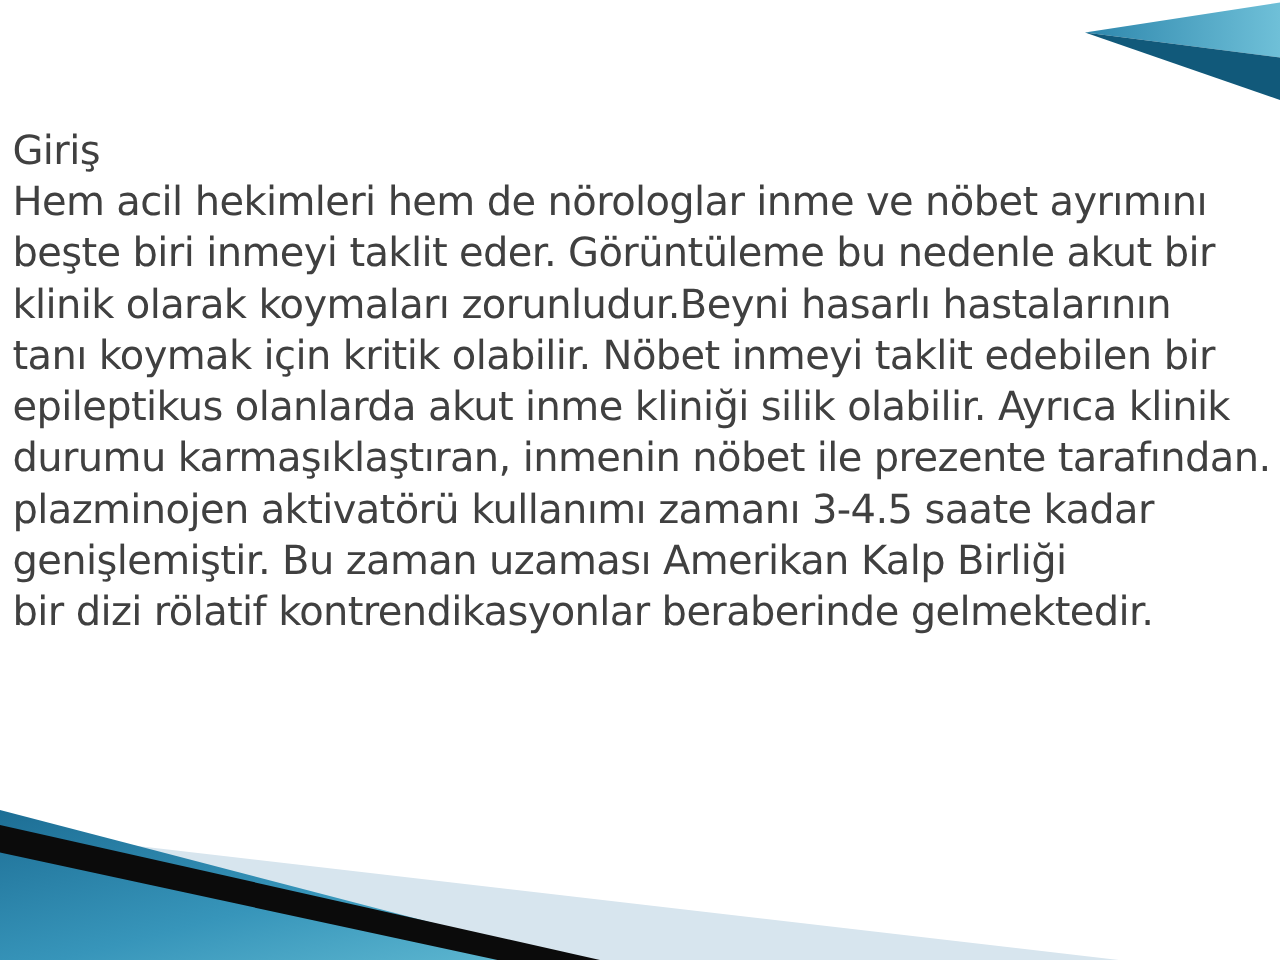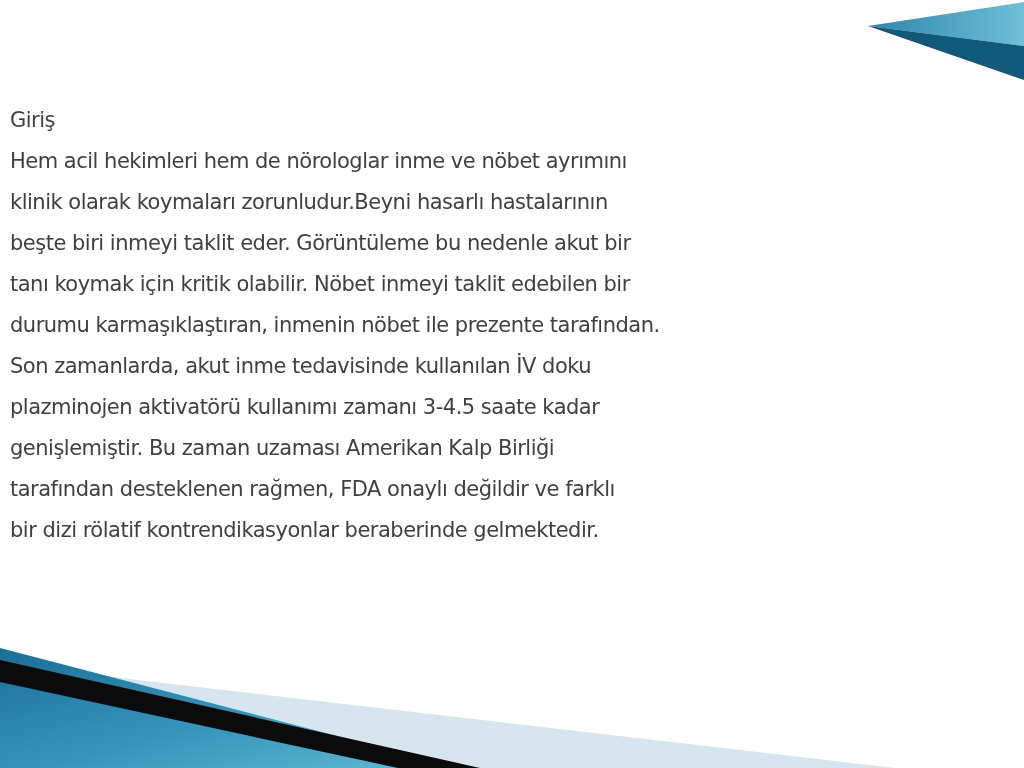--- a/index.html
+++ b/index.html
@@ -9,21 +9,21 @@
     height: 768px;
     background: #ffffff;
     overflow: hidden;
     font-family: "DejaVu Sans", sans-serif;
   }
   .text-block {
     position: absolute;
     left: 10px;
     top: 100px;
     color: #404040;
-    font-size: 21px;
+    font-size: 32px;
     line-height: 41px;
     letter-spacing: -0.5px;
     font-weight: 500;
   }
   .text-line { white-space: nowrap; }
   .deco-svg {
     position: absolute;
     left: 0; top: 0;
     width: 1024px; height: 768px;
     pointer-events: none;
@@ -55,24 +55,23 @@
 
     <g>
       <polygon points="868,26 1024,2 1024,46" fill="url(#tealGradTR)"></polygon>
       <polygon points="868,26 1024,46 1024,80" fill="#11597a"></polygon>
     </g>
   </svg>
 
   <div class="text-block">
     <div class="text-line">Giriş</div>
     <div class="text-line">Hem acil hekimleri hem de nörologlar inme ve nöbet ayrımını</div>
+    <div class="text-line">beşte biri inmeyi taklit eder. Görüntüleme bu nedenle akut bir</div>
     <div class="text-line">klinik olarak koymaları zorunludur.Beyni hasarlı hastalarının</div>
-    <div class="text-line">beşte biri inmeyi taklit eder. Görüntüleme bu nedenle akut bir</div>
     <div class="text-line">tanı koymak için kritik olabilir. Nöbet inmeyi taklit edebilen bir</div>
+    <div class="text-line">epileptikus olanlarda akut inme kliniği silik olabilir. Ayrıca klinik</div>
     <div class="text-line">durumu karmaşıklaştıran, inmenin nöbet ile prezente tarafından.</div>
-    <div class="text-line">Son zamanlarda, akut inme tedavisinde kullanılan İV doku</div>
     <div class="text-line">plazminojen aktivatörü kullanımı zamanı 3-4.5 saate kadar</div>
     <div class="text-line">genişlemiştir. Bu zaman uzaması Amerikan Kalp Birliği</div>
-    <div class="text-line">tarafından desteklenen rağmen, FDA onaylı değildir ve farklı</div>
     <div class="text-line">bir dizi rölatif kontrendikasyonlar beraberinde gelmektedir.</div>
   </div>
 
 </div>
 
 </body></html>

